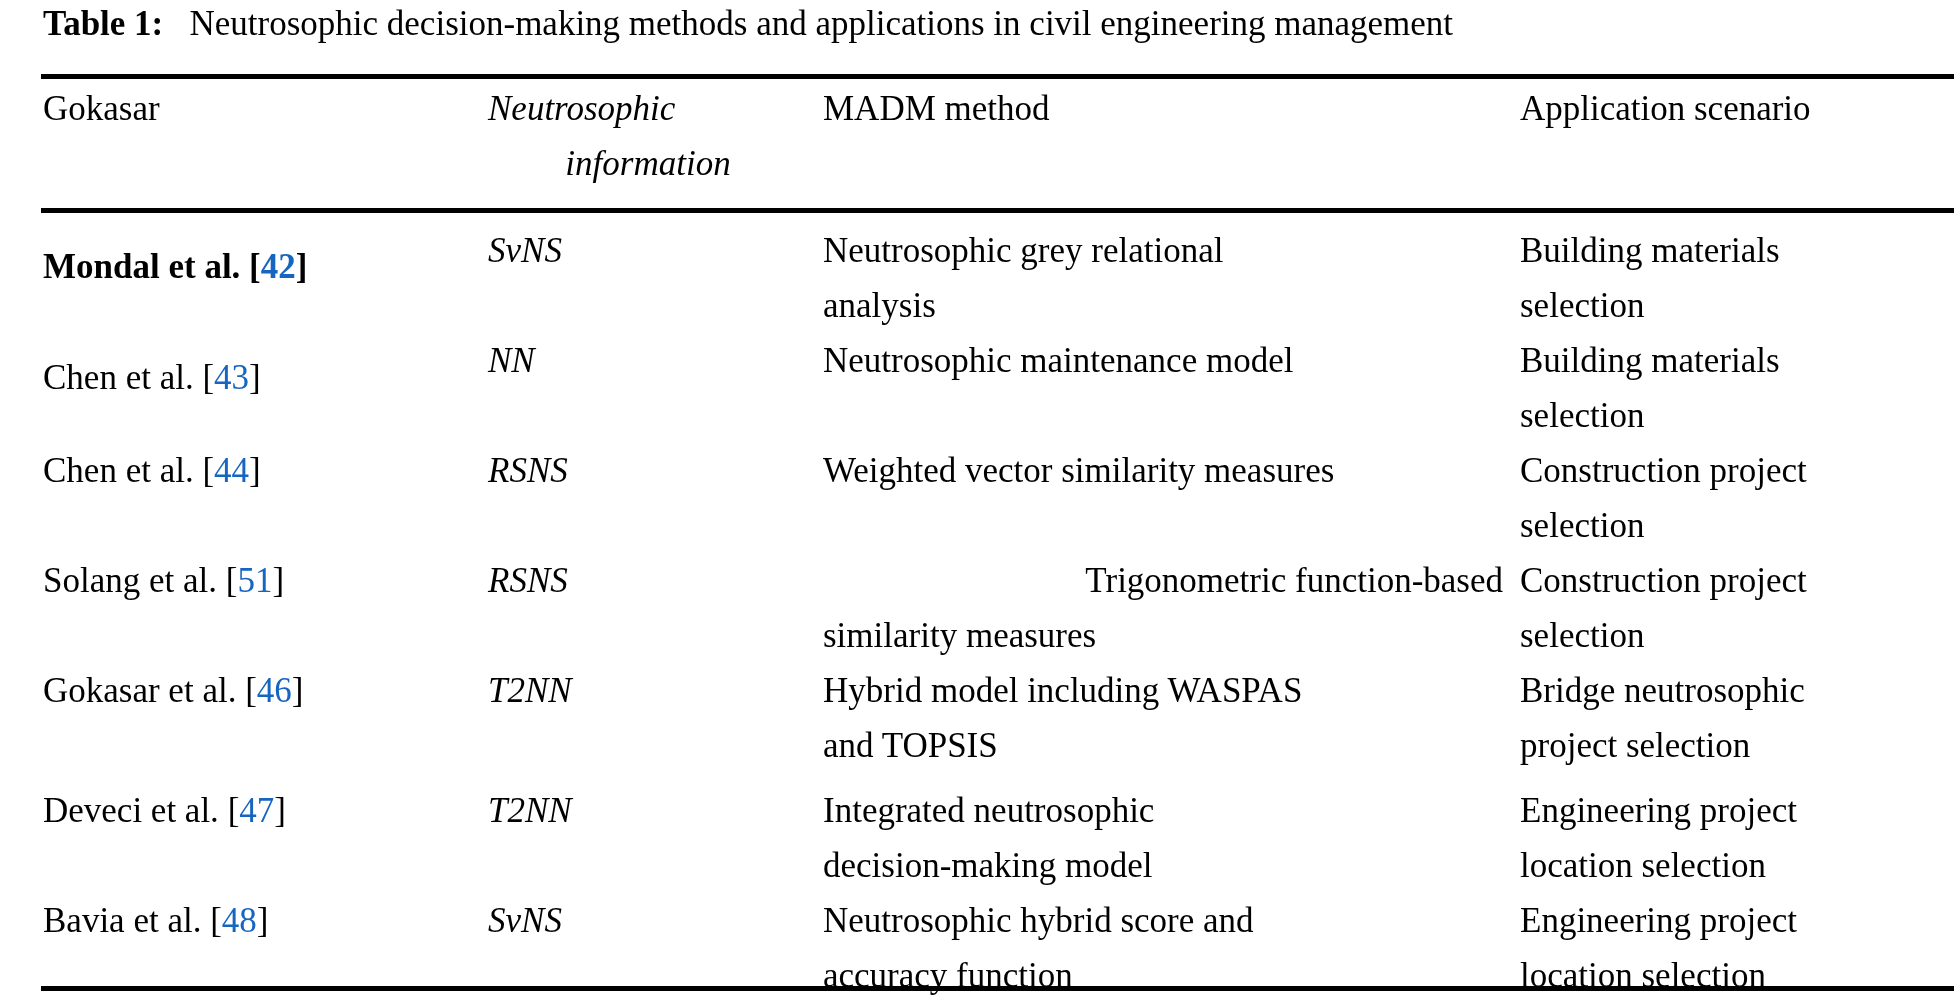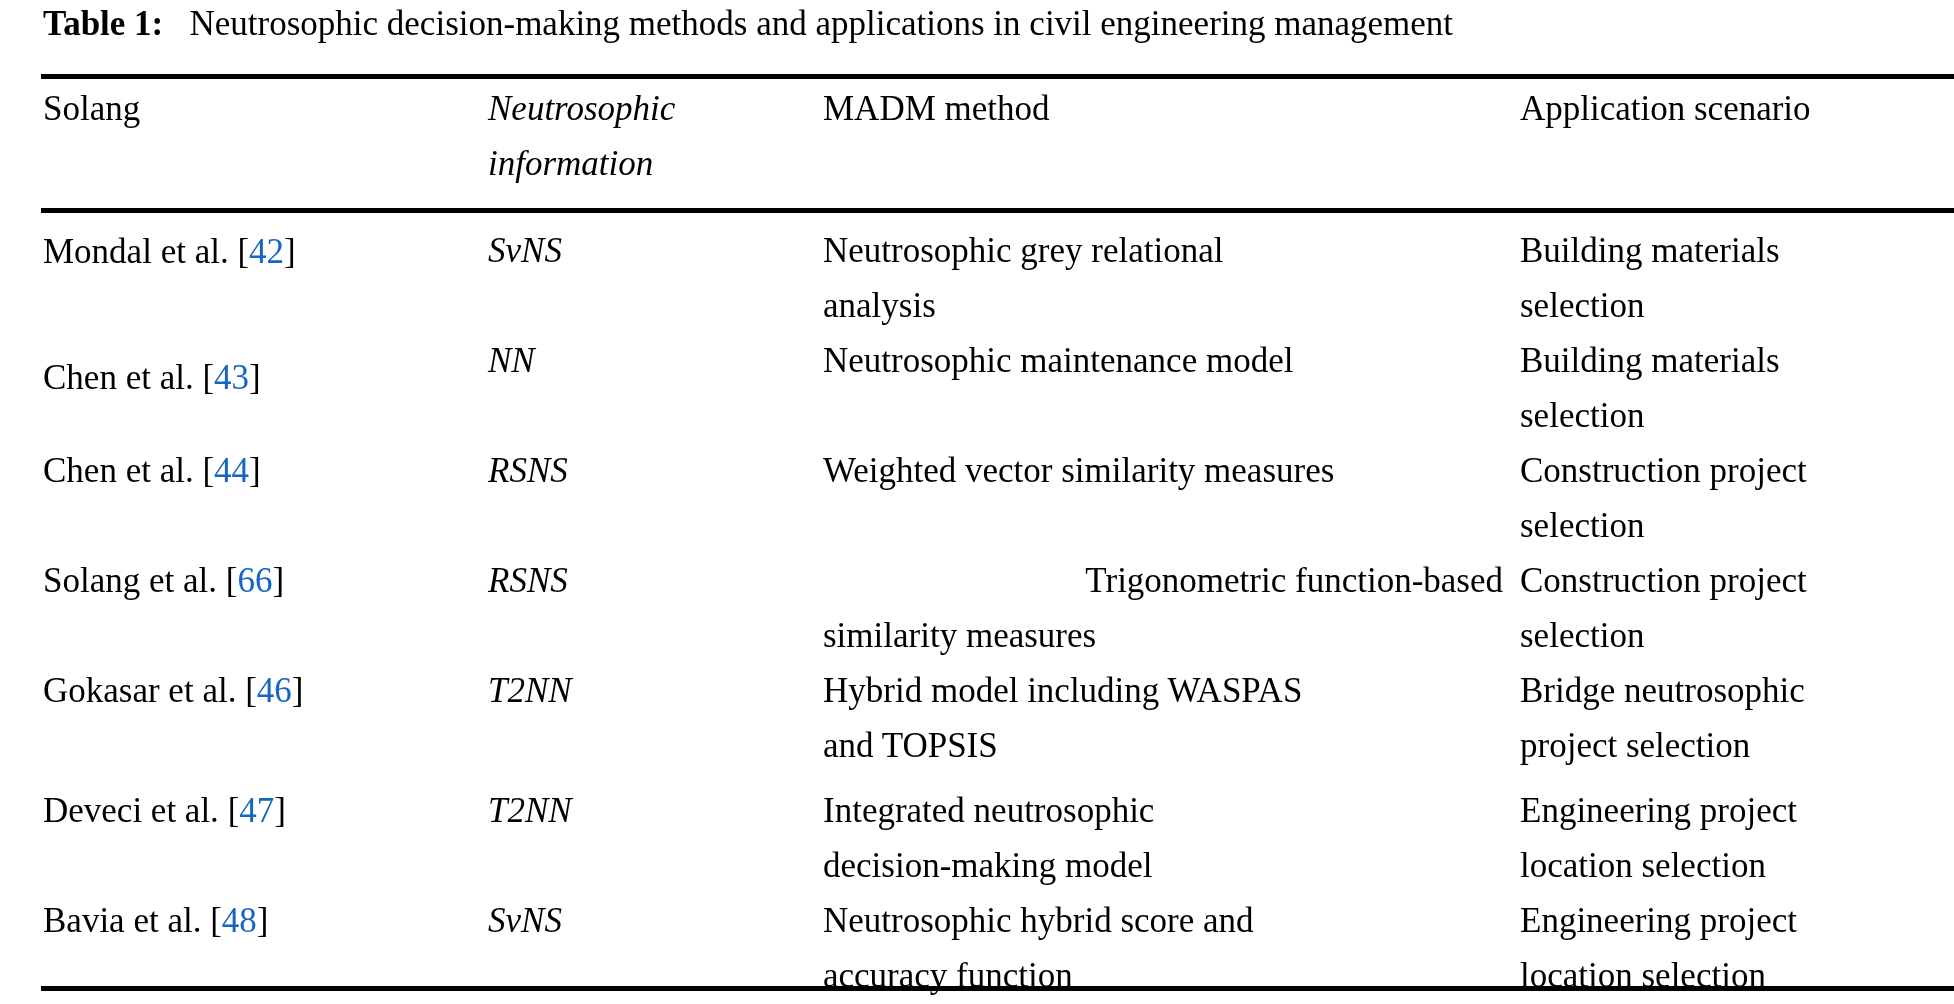--- a/index.html
+++ b/index.html
@@ -95,32 +95,32 @@
     <span>&nbsp;&nbsp;</span><span class="cap-text">Neutrosophic decision-making methods and applications in civil engineering management</span>
   </div>
 
   <div class="rule rule-top"></div>
   <div class="rule rule-header"></div>
   <div class="rule rule-bottom"></div>
 
   <div class="tbl">
 
     <div class="row hdr" style="top:80px;">
-      <div class="cell c1" style="top:0px;">Solang</div>
+      <div class="cell c1" style="top:0px;">Gokasar</div>
 
       <div class="cell c2" style="top:0px;">Neutrosophic</div>
-      <div class="cell c2" style="top:55px;">information</div>
+      <div class="cell c2" style="top:55px;text-align:center;">information</div>
 
       <div class="cell c3" style="top:0px;">MADM method</div>
 
       <div class="cell c4" style="top:0px;">Application scenario</div>
     </div>
 
     <div class="row" style="top:222px;">
-      <div class="cell c1" style="top:1px;"><span>Mondal et al. </span><span>[</span><span class="cite">42</span><span>]</span></div>
+      <div class="cell c1" style="top:16px;font-weight:bold;"><span>Mondal et al. </span><span>[</span><span class="cite">42</span><span>]</span></div>
       <div class="cell c2" style="top:0px;">SvNS</div>
       <div class="cell c3" style="top:0px;">Neutrosophic grey relational</div>
       <div class="cell c3" style="top:55px;">analysis</div>
       <div class="cell c4" style="top:0px;">Building materials</div>
       <div class="cell c4" style="top:55px;">selection</div>
     </div>
 
     <div class="row" style="top:332px;">
       <div class="cell c1" style="top:17px;"><span>Chen et al. </span><span>[</span><span class="cite">43</span><span>]</span></div>
       <div class="cell c2" style="top:0px;">NN</div>
@@ -131,21 +131,21 @@
 
     <div class="row" style="top:442px;">
       <div class="cell c1" style="top:0px;"><span>Chen et al. </span><span>[</span><span class="cite">44</span><span>]</span></div>
       <div class="cell c2" style="top:0px;">RSNS</div>
       <div class="cell c3" style="top:0px;">Weighted vector similarity measures</div>
       <div class="cell c4" style="top:0px;">Construction project</div>
       <div class="cell c4" style="top:55px;">selection</div>
     </div>
 
     <div class="row" style="top:552px;">
-      <div class="cell c1" style="top:0px;"><span>Solang et al. </span><span>[</span><span class="cite">66</span><span>]</span></div>
+      <div class="cell c1" style="top:0px;"><span>Solang et al. </span><span>[</span><span class="cite">51</span><span>]</span></div>
       <div class="cell c2" style="top:0px;">RSNS</div>
       <div class="cell c3" style="top:0px;text-align:right;">Trigonometric function-based</div>
       <div class="cell c3" style="top:55px;">similarity measures</div>
       <div class="cell c4" style="top:0px;">Construction project</div>
       <div class="cell c4" style="top:55px;">selection</div>
     </div>
 
     <div class="row" style="top:662px;">
       <div class="cell c1" style="top:0px;"><span>Gokasar et al. </span><span>[</span><span class="cite">46</span><span>]</span></div>
       <div class="cell c2" style="top:0px;">T2NN</div>

